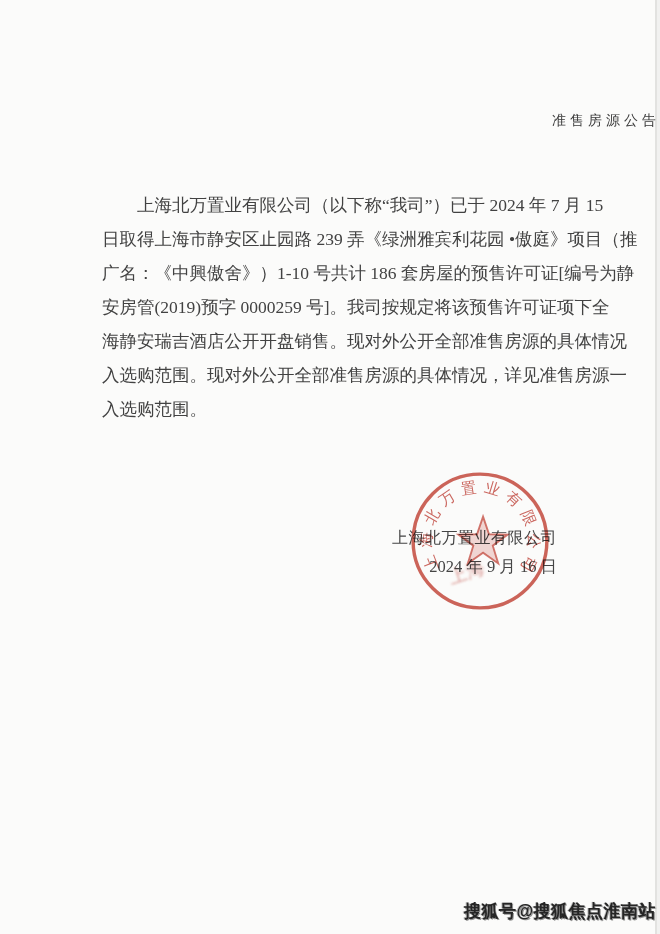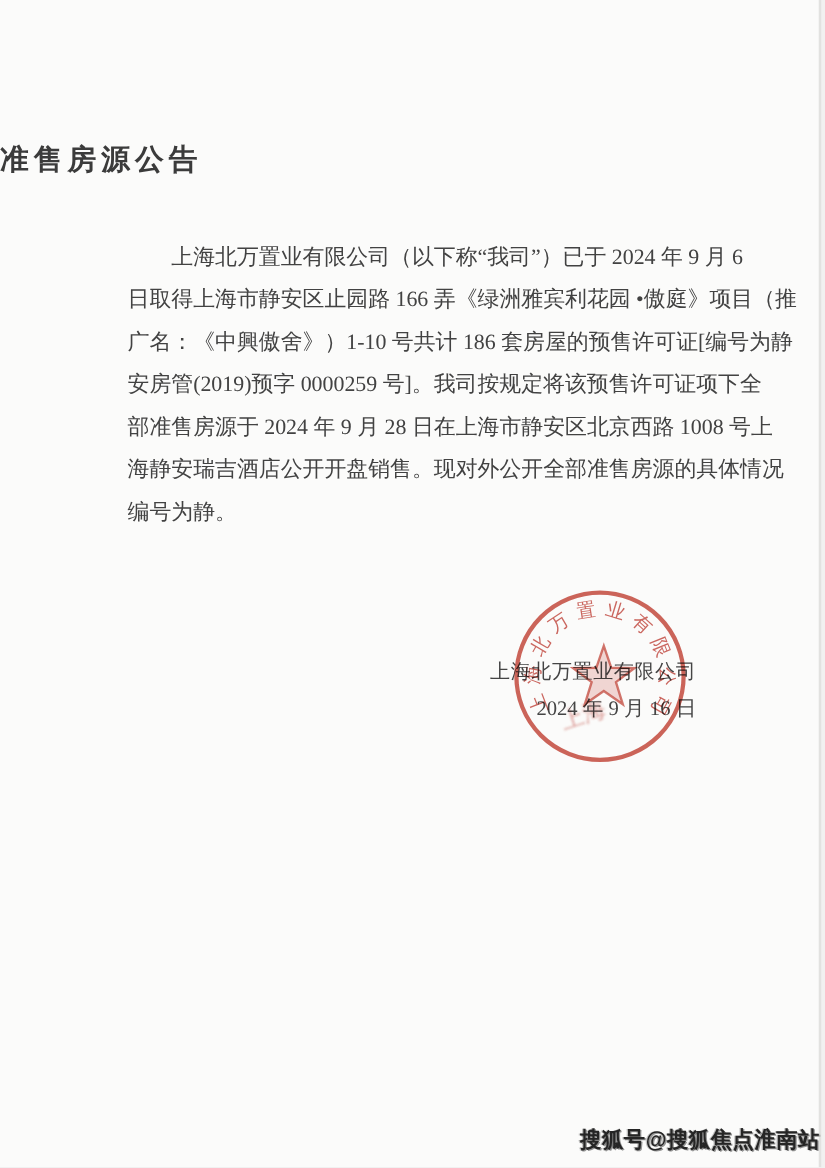--- a/index.html
+++ b/index.html
@@ -11,26 +11,25 @@
     background: #fbfbfa;
     overflow: hidden;
     font-family: "Liberation Serif", "DejaVu Serif", serif;
     color: #404040;
   }
   .doc-title {
     position: absolute;
     top: 112px;
     left: 0;
     width: 100%;
-    text-align: left;
-    font-size: 23px;
+    text-align: right;
+    font-size: 14px;
     letter-spacing: 4px;
     color: #3b3b3b;
     filter: blur(0.2px);
-    font-weight: bold;
   }
   .body-block {
     position: absolute;
     top: 190px;
     left: 102px;
     width: 456px;
     font-size: 17.5px;
     color: #424242;
     filter: blur(0.25px);
   }
@@ -105,27 +104,27 @@
   }
 </style>
 </head>
 <body>
 
 <div class="page">
 
   <div class="doc-title">准售房源公告</div>
 
   <div class="body-block">
-    <div class="body-line first-line">上海北万置业有限公司（以下称“我司”）已于 2024 年 9 月 6</div>
-    <div class="body-line">日取得上海市静安区止园路 166 弄《绿洲雅宾利花园 •傲庭》项目（推</div>
+    <div class="body-line first-line">上海北万置业有限公司（以下称“我司”）已于 2024 年 7 月 15</div>
+    <div class="body-line">日取得上海市静安区止园路 239 弄《绿洲雅宾利花园 •傲庭》项目（推</div>
     <div class="body-line">广名：《中興傲舍》）1-10 号共计 186 套房屋的预售许可证[编号为静</div>
     <div class="body-line">安房管(2019)预字 0000259 号]。我司按规定将该预售许可证项下全</div>
-    <div class="body-line">部准售房源于 2024 年 9 月 28 日在上海市静安区北京西路 1008 号上</div>
     <div class="body-line">海静安瑞吉酒店公开开盘销售。现对外公开全部准售房源的具体情况</div>
-    <div class="body-line last-line">编号为静。</div>
+    <div class="body-line">入选购范围。现对外公开全部准售房源的具体情况，详见准售房源一</div>
+    <div class="body-line last-line">入选购范围。</div>
   </div>
 
   <div class="signature-block">
     <div class="signature-company">上海北万置业有限公司</div>
     <div class="signature-date">2024 年 9 月 16 日</div>
   </div>
 
   <div class="seal">
     <svg viewBox="0 0 200 200" xmlns="http://www.w3.org/2000/svg">
 

